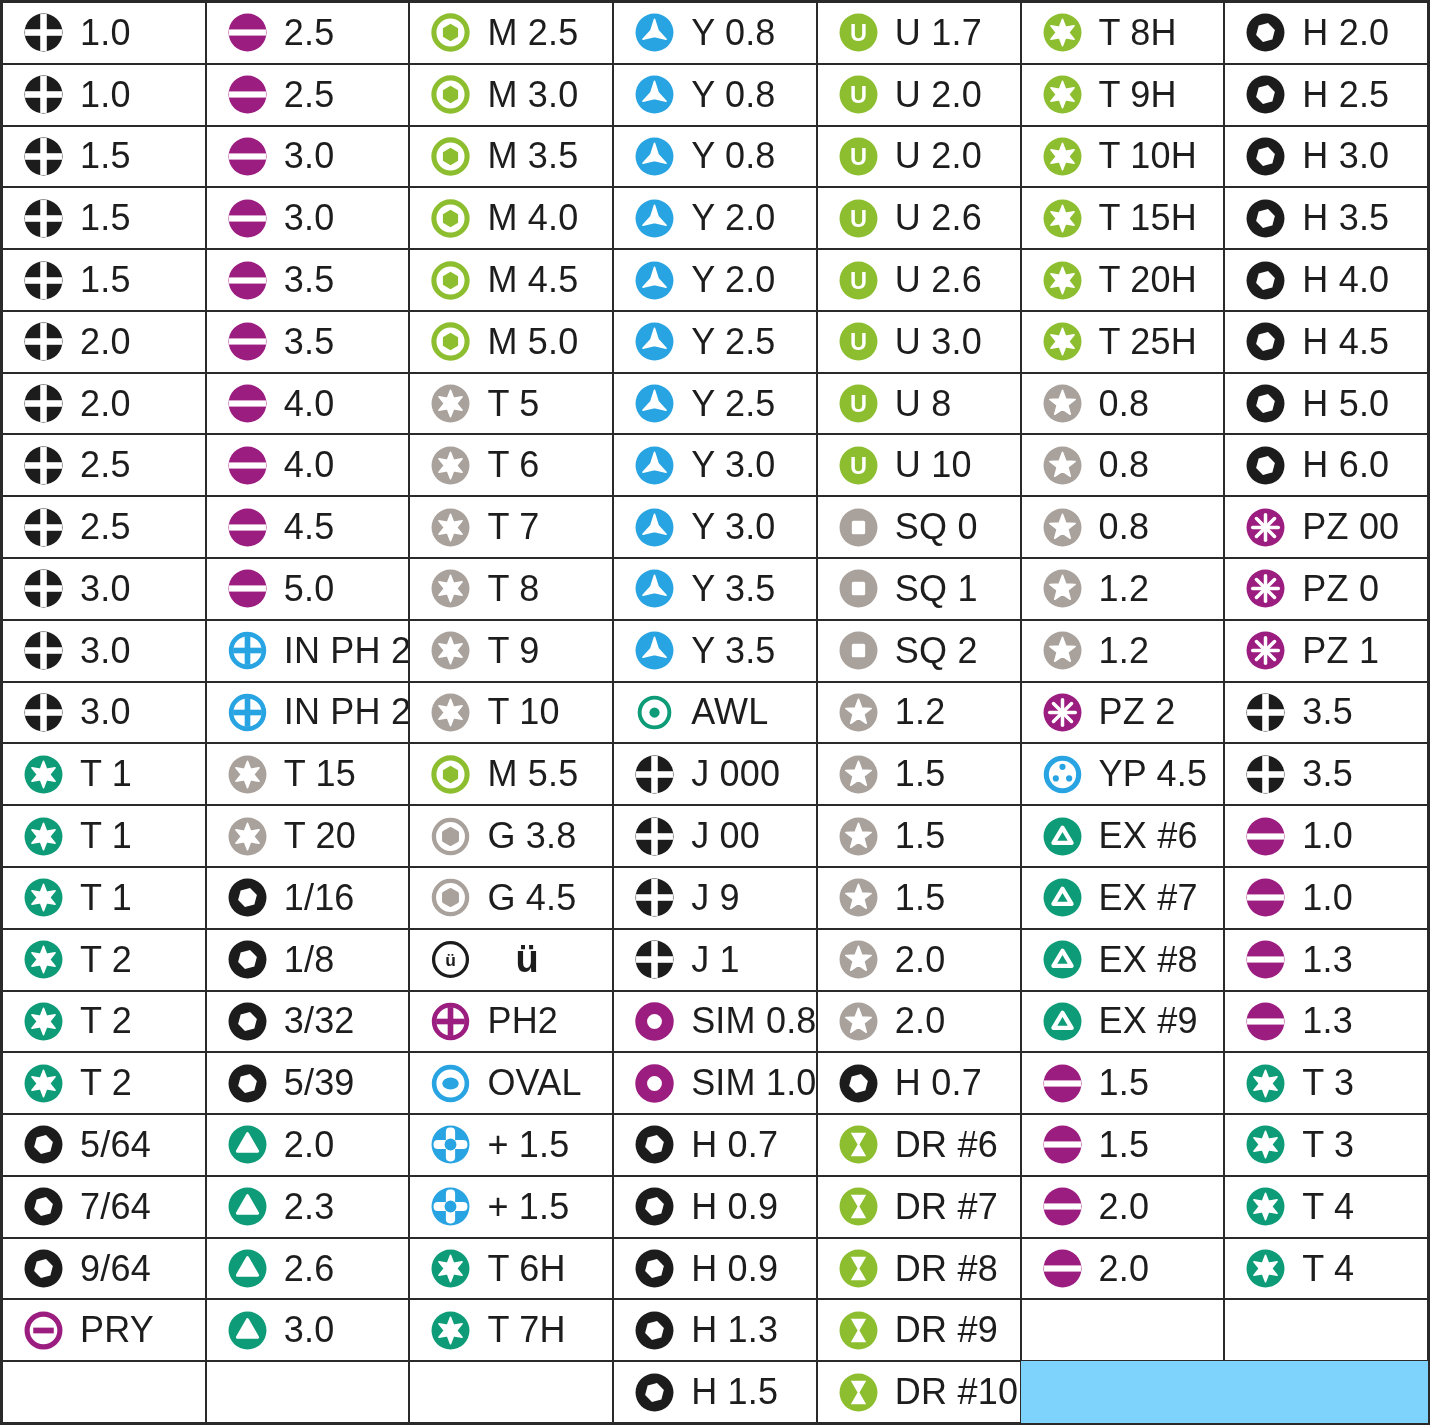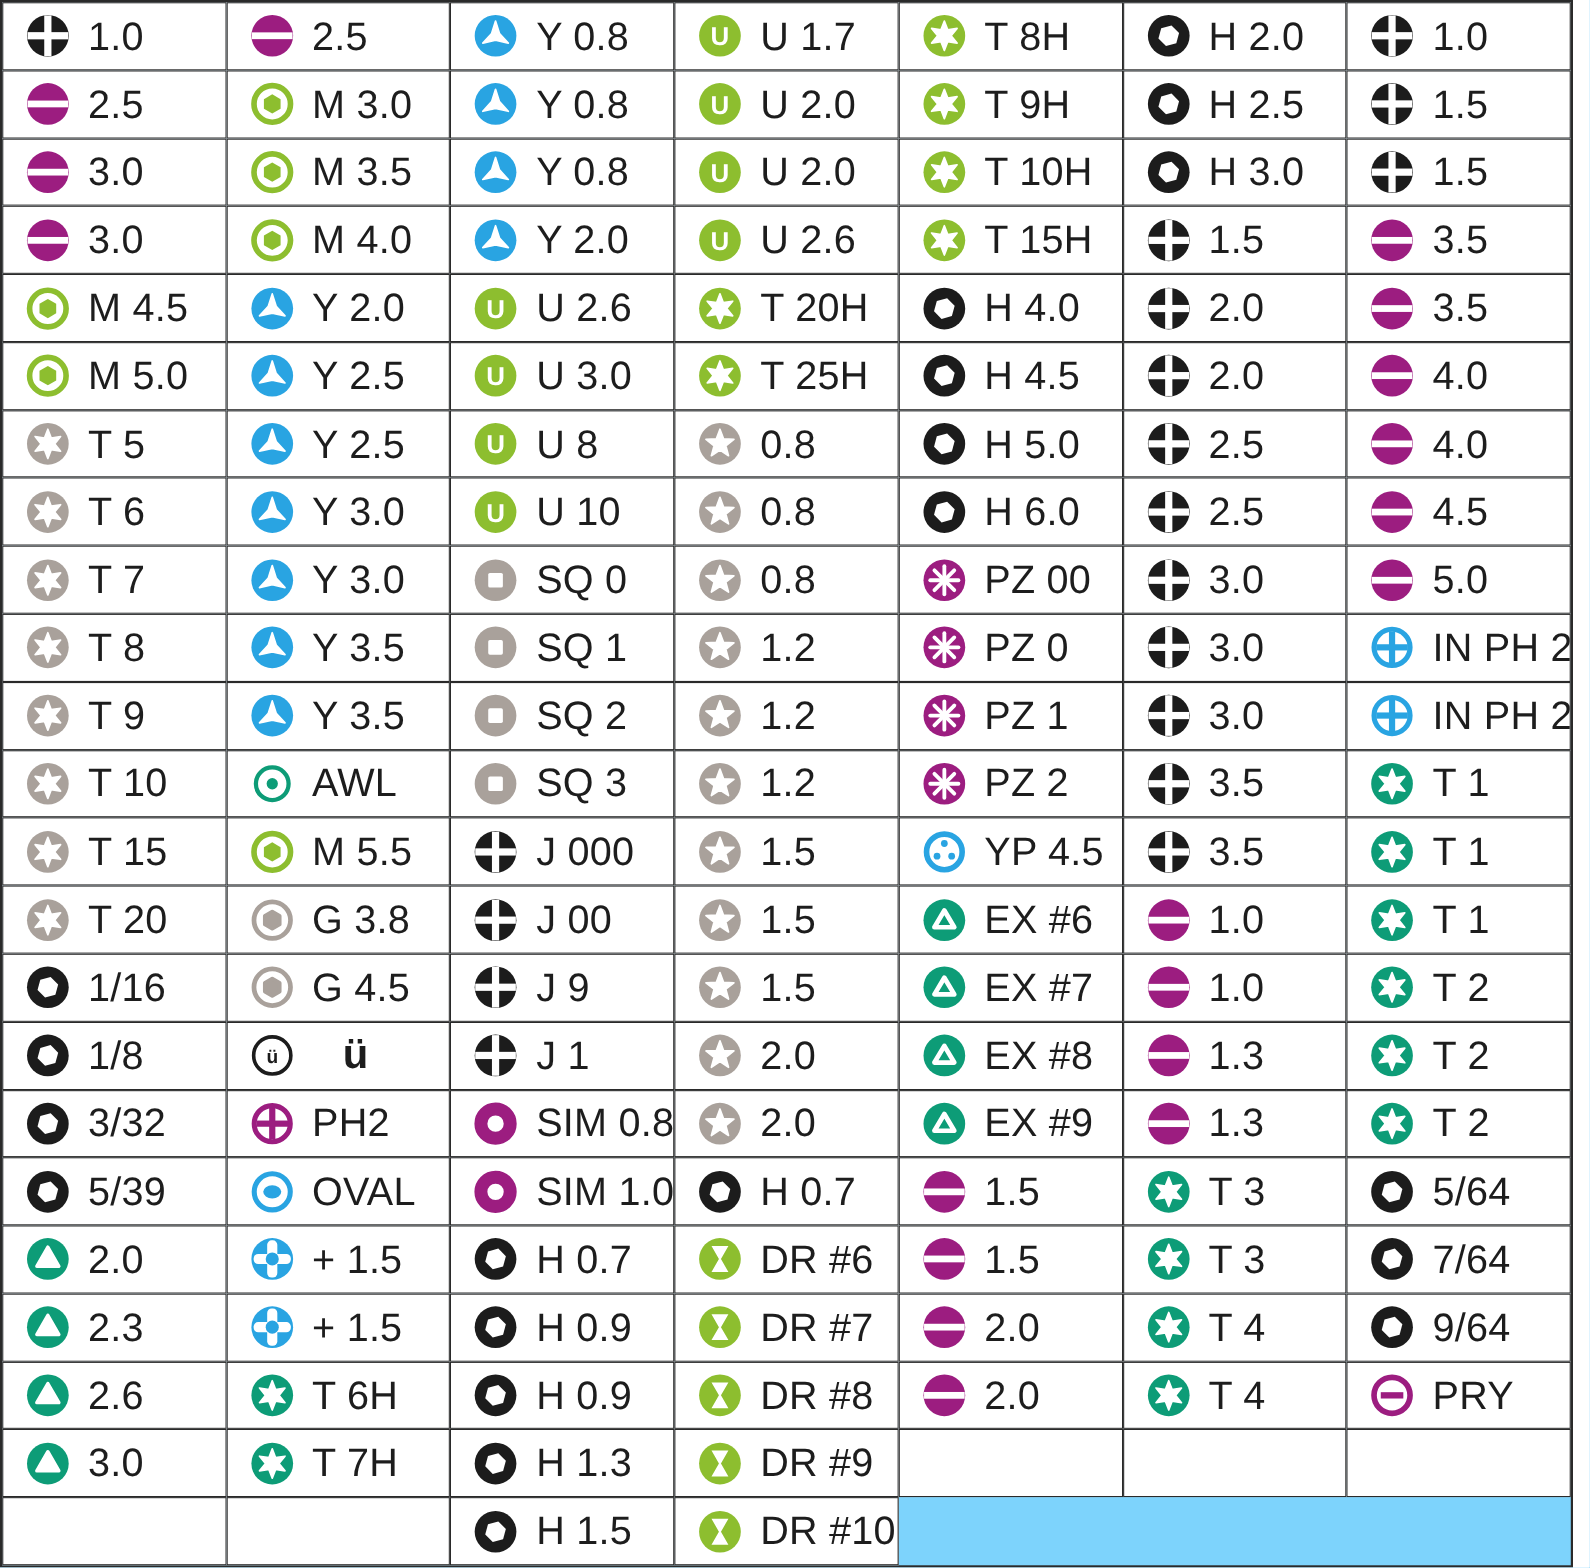--- a/index.html
+++ b/index.html
@@ -52,20 +52,29 @@
         <svg viewBox="0 0 40 40" xmlns="http://www.w3.org/2000/svg">
           <circle cx="20" cy="20" r="18.5" fill="#9c1d80"></circle>
           <rect x="2" y="17" width="36" height="6" fill="#fff"></rect>
         </svg>
       </span>
       <span class="label">2.5</span>
     </div>
     <div class="cell">
       <span class="icon">
         <svg viewBox="0 0 40 40" xmlns="http://www.w3.org/2000/svg">
+          <circle cx="20" cy="20" r="16.2" fill="none" stroke="#8dbe2f" stroke-width="5"></circle>
+          <polygon points="20,11.5 27.4,15.75 27.4,24.25 20,28.5 12.6,24.25 12.6,15.75" fill="#8dbe2f"></polygon>
+        </svg>
+      </span>
+      <span class="label">M 2.5</span>
+    </div>
+    <div class="cell">
+      <span class="icon">
+        <svg viewBox="0 0 40 40" xmlns="http://www.w3.org/2000/svg">
           <circle cx="20" cy="20" r="18.5" fill="#29a4e2"></circle>
           <polygon fill="#fff" stroke="#fff" stroke-width="1.5" stroke-linejoin="round" points="20,7 23.5,18 31.3,26.5 20,24 8.7,26.5 16.5,18"></polygon>
         </svg>
       </span>
       <span class="label">Y 0.8</span>
     </div>
     <div class="cell">
       <span class="icon">
         <svg viewBox="0 0 40 40" xmlns="http://www.w3.org/2000/svg">
           <circle cx="20" cy="20" r="18.5" fill="#8dbe2f"></circle>
@@ -267,20 +276,29 @@
       <span class="label">U 2.6</span>
     </div>
     <div class="cell">
       <span class="icon">
         <svg viewBox="0 0 40 40" xmlns="http://www.w3.org/2000/svg">
           <circle cx="20" cy="20" r="18.5" fill="#8dbe2f"></circle>
           <polygon fill="#fff" stroke="#fff" stroke-width="1.5" stroke-linejoin="round" points="20,7 23,14.8 31.3,13.5 26,20 31.3,26.5 23,25.2 20,33 17,25.2 8.7,26.5 14,20 8.7,13.5 17,14.8"></polygon>
         </svg>
       </span>
       <span class="label">T 15H</span>
+    </div>
+    <div class="cell">
+      <span class="icon">
+        <svg viewBox="0 0 40 40" xmlns="http://www.w3.org/2000/svg">
+          <circle cx="20" cy="20" r="18.5" fill="#1c1c1c"></circle>
+          <polygon fill="#fff" points="20,10.5 28.2,15.25 28.2,24.75 20,29.5 11.8,24.75 11.8,15.25" transform="rotate(15 20 20)"></polygon>
+        </svg>
+      </span>
+      <span class="label">H 3.5</span>
     </div>
     <div class="cell">
       <span class="icon">
         <svg viewBox="0 0 40 40" xmlns="http://www.w3.org/2000/svg">
           <circle cx="20" cy="20" r="18.5" fill="#1c1c1c"></circle>
           <rect x="16.8" y="2" width="6.4" height="36" fill="#fff"></rect>
           <rect x="2" y="16.8" width="36" height="6.4" fill="#fff"></rect>
         </svg>
       </span>
       <span class="label">1.5</span>
@@ -774,29 +792,20 @@
           <circle cx="20" cy="20" r="14.5" fill="none" stroke="#0d9c77" stroke-width="3.8"></circle>
           <circle cx="20" cy="20" r="5" fill="#0d9c77"></circle>
         </svg>
       </span>
       <span class="label">AWL</span>
     </div>
     <div class="cell">
       <span class="icon">
         <svg viewBox="0 0 40 40" xmlns="http://www.w3.org/2000/svg">
           <circle cx="20" cy="20" r="18.5" fill="#a9a19b"></circle>
-          <rect x="13.5" y="13.5" width="13" height="13" rx="1.5" fill="#fff"></rect>
-        </svg>
-      </span>
-      <span class="label">SQ 3</span>
-    </div>
-    <div class="cell">
-      <span class="icon">
-        <svg viewBox="0 0 40 40" xmlns="http://www.w3.org/2000/svg">
-          <circle cx="20" cy="20" r="18.5" fill="#a9a19b"></circle>
           <polygon fill="#fff" stroke="#fff" stroke-width="1.5" stroke-linejoin="round" points="20,7 23.2,15.6 32.4,16 25.2,21.7 27.6,30.5 20,25.5 12.4,30.5 14.8,21.7 7.6,16 16.8,15.6"></polygon>
         </svg>
       </span>
       <span class="label">1.2</span>
     </div>
     <div class="cell">
       <span class="icon">
         <svg viewBox="0 0 40 40" xmlns="http://www.w3.org/2000/svg">
           <circle cx="20" cy="20" r="18.5" fill="#9c1d80"></circle>
           <g stroke="#fff" stroke-width="3.4" stroke-linecap="round">

